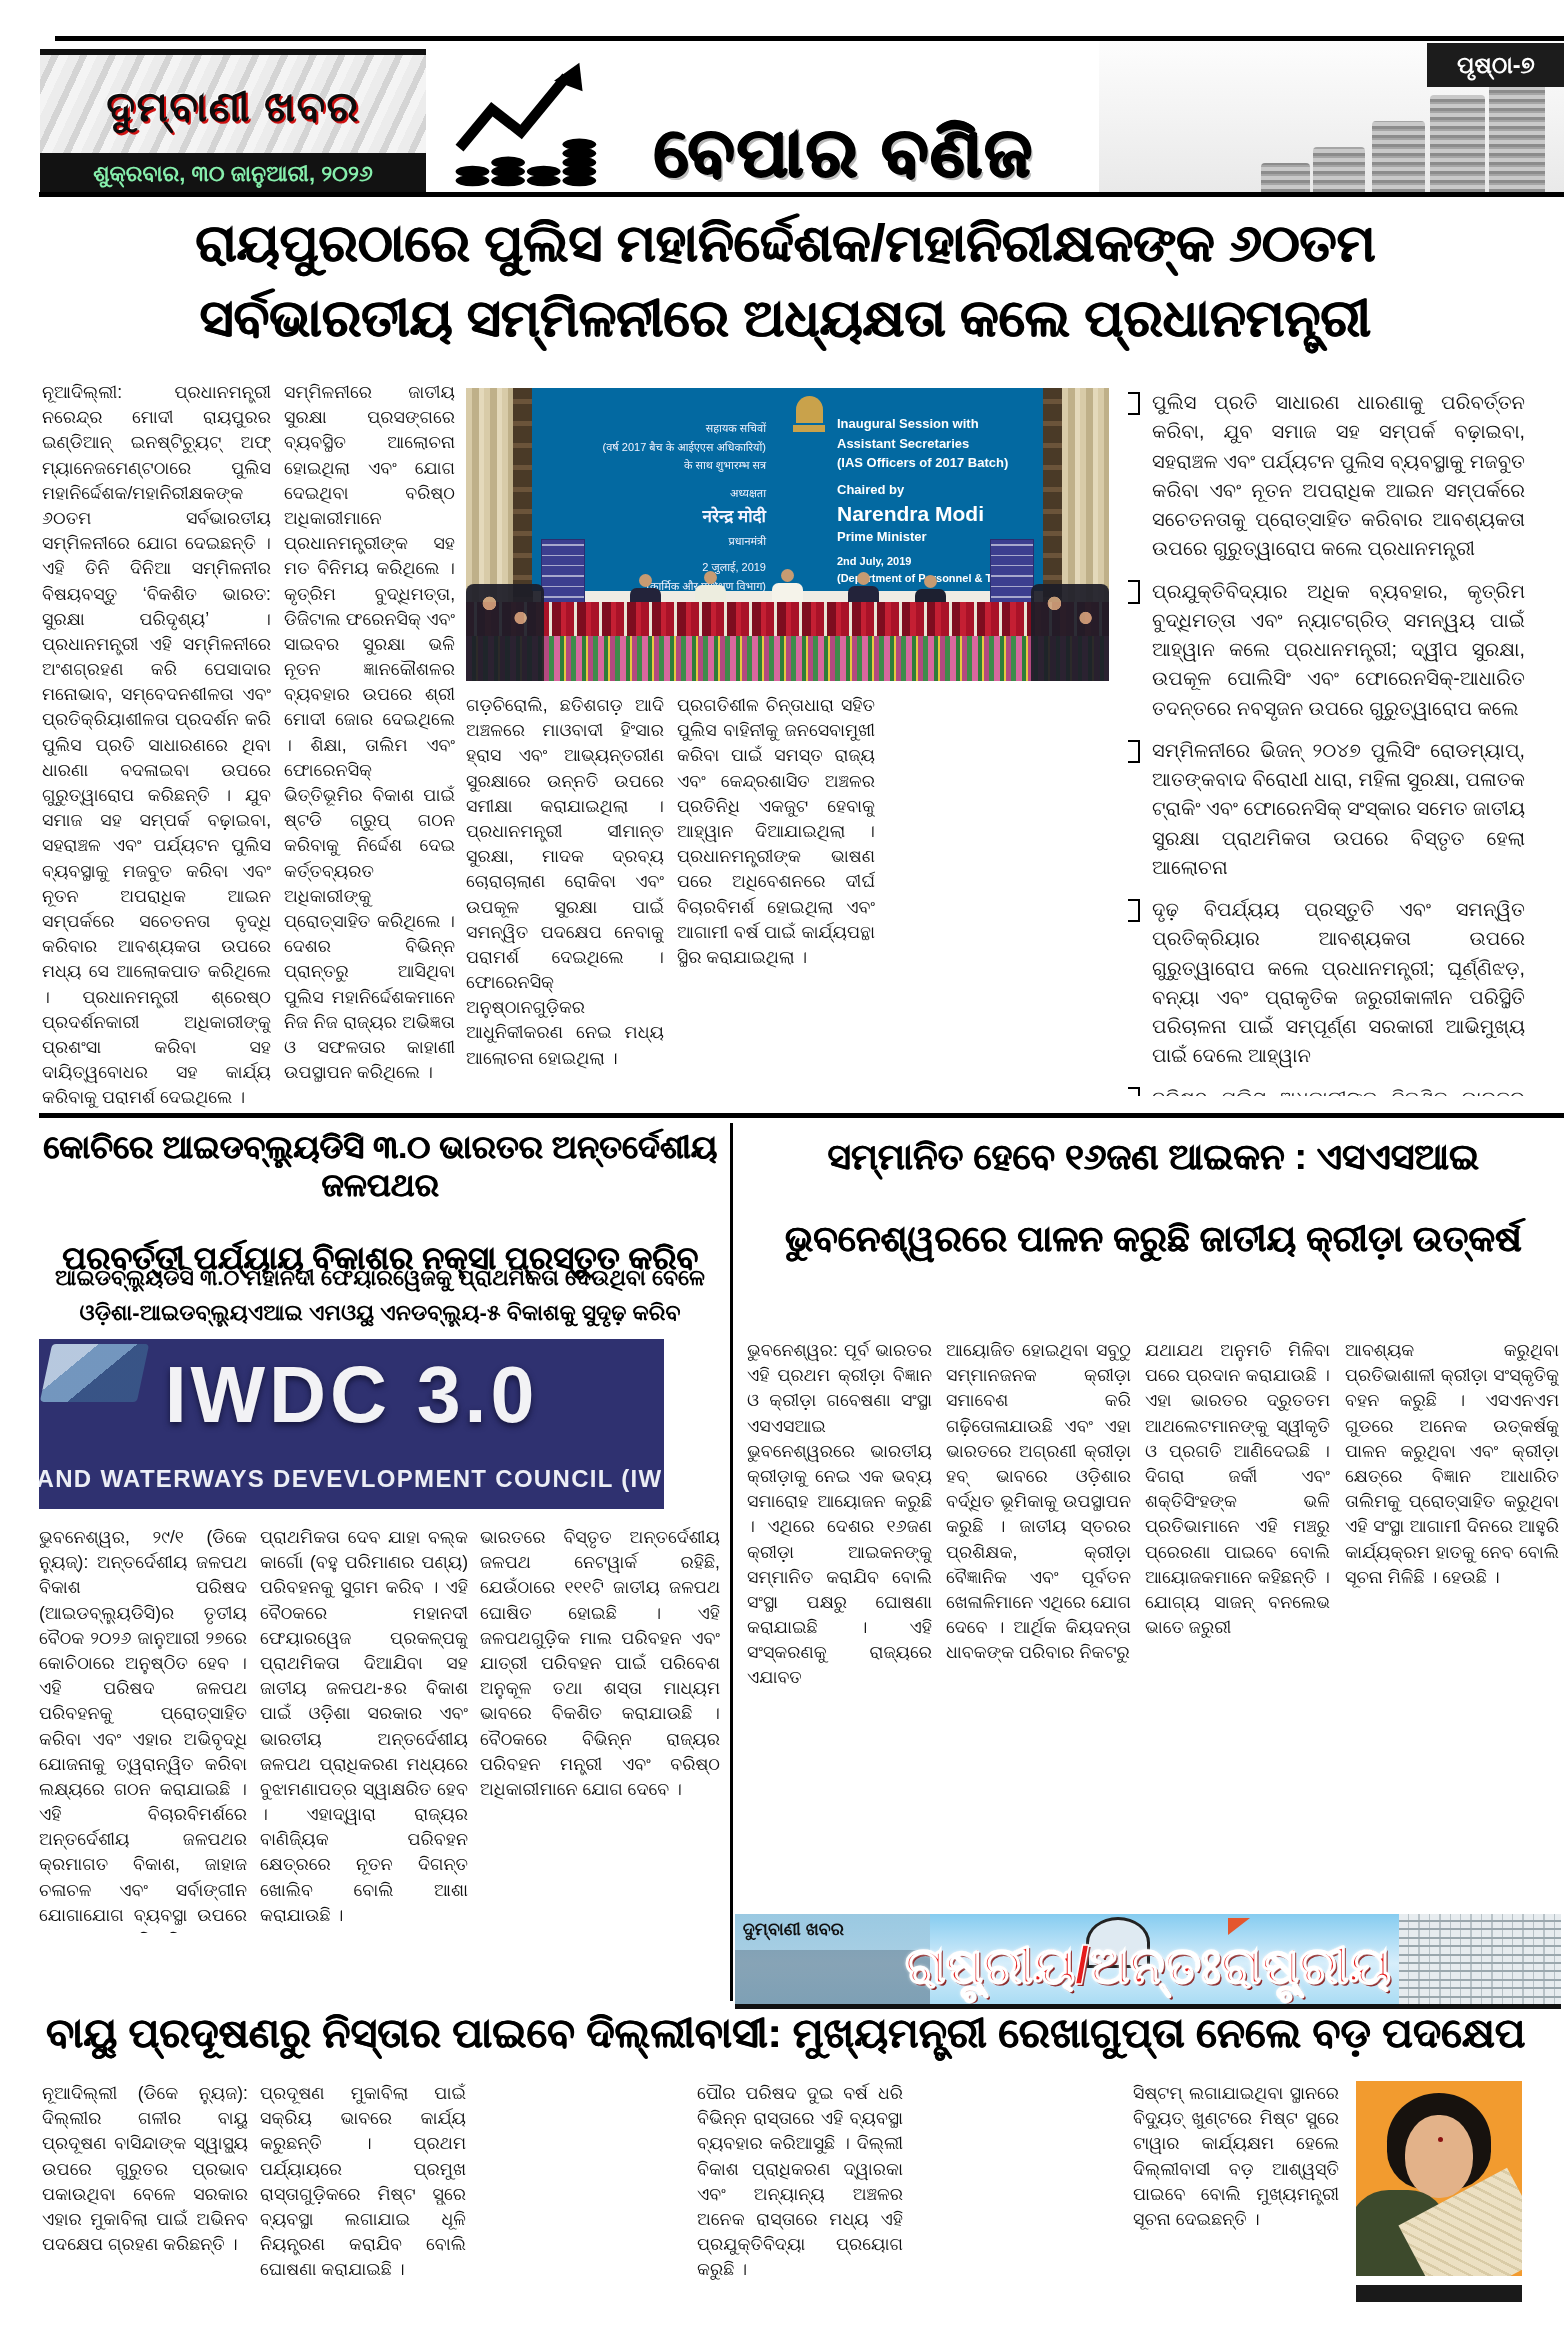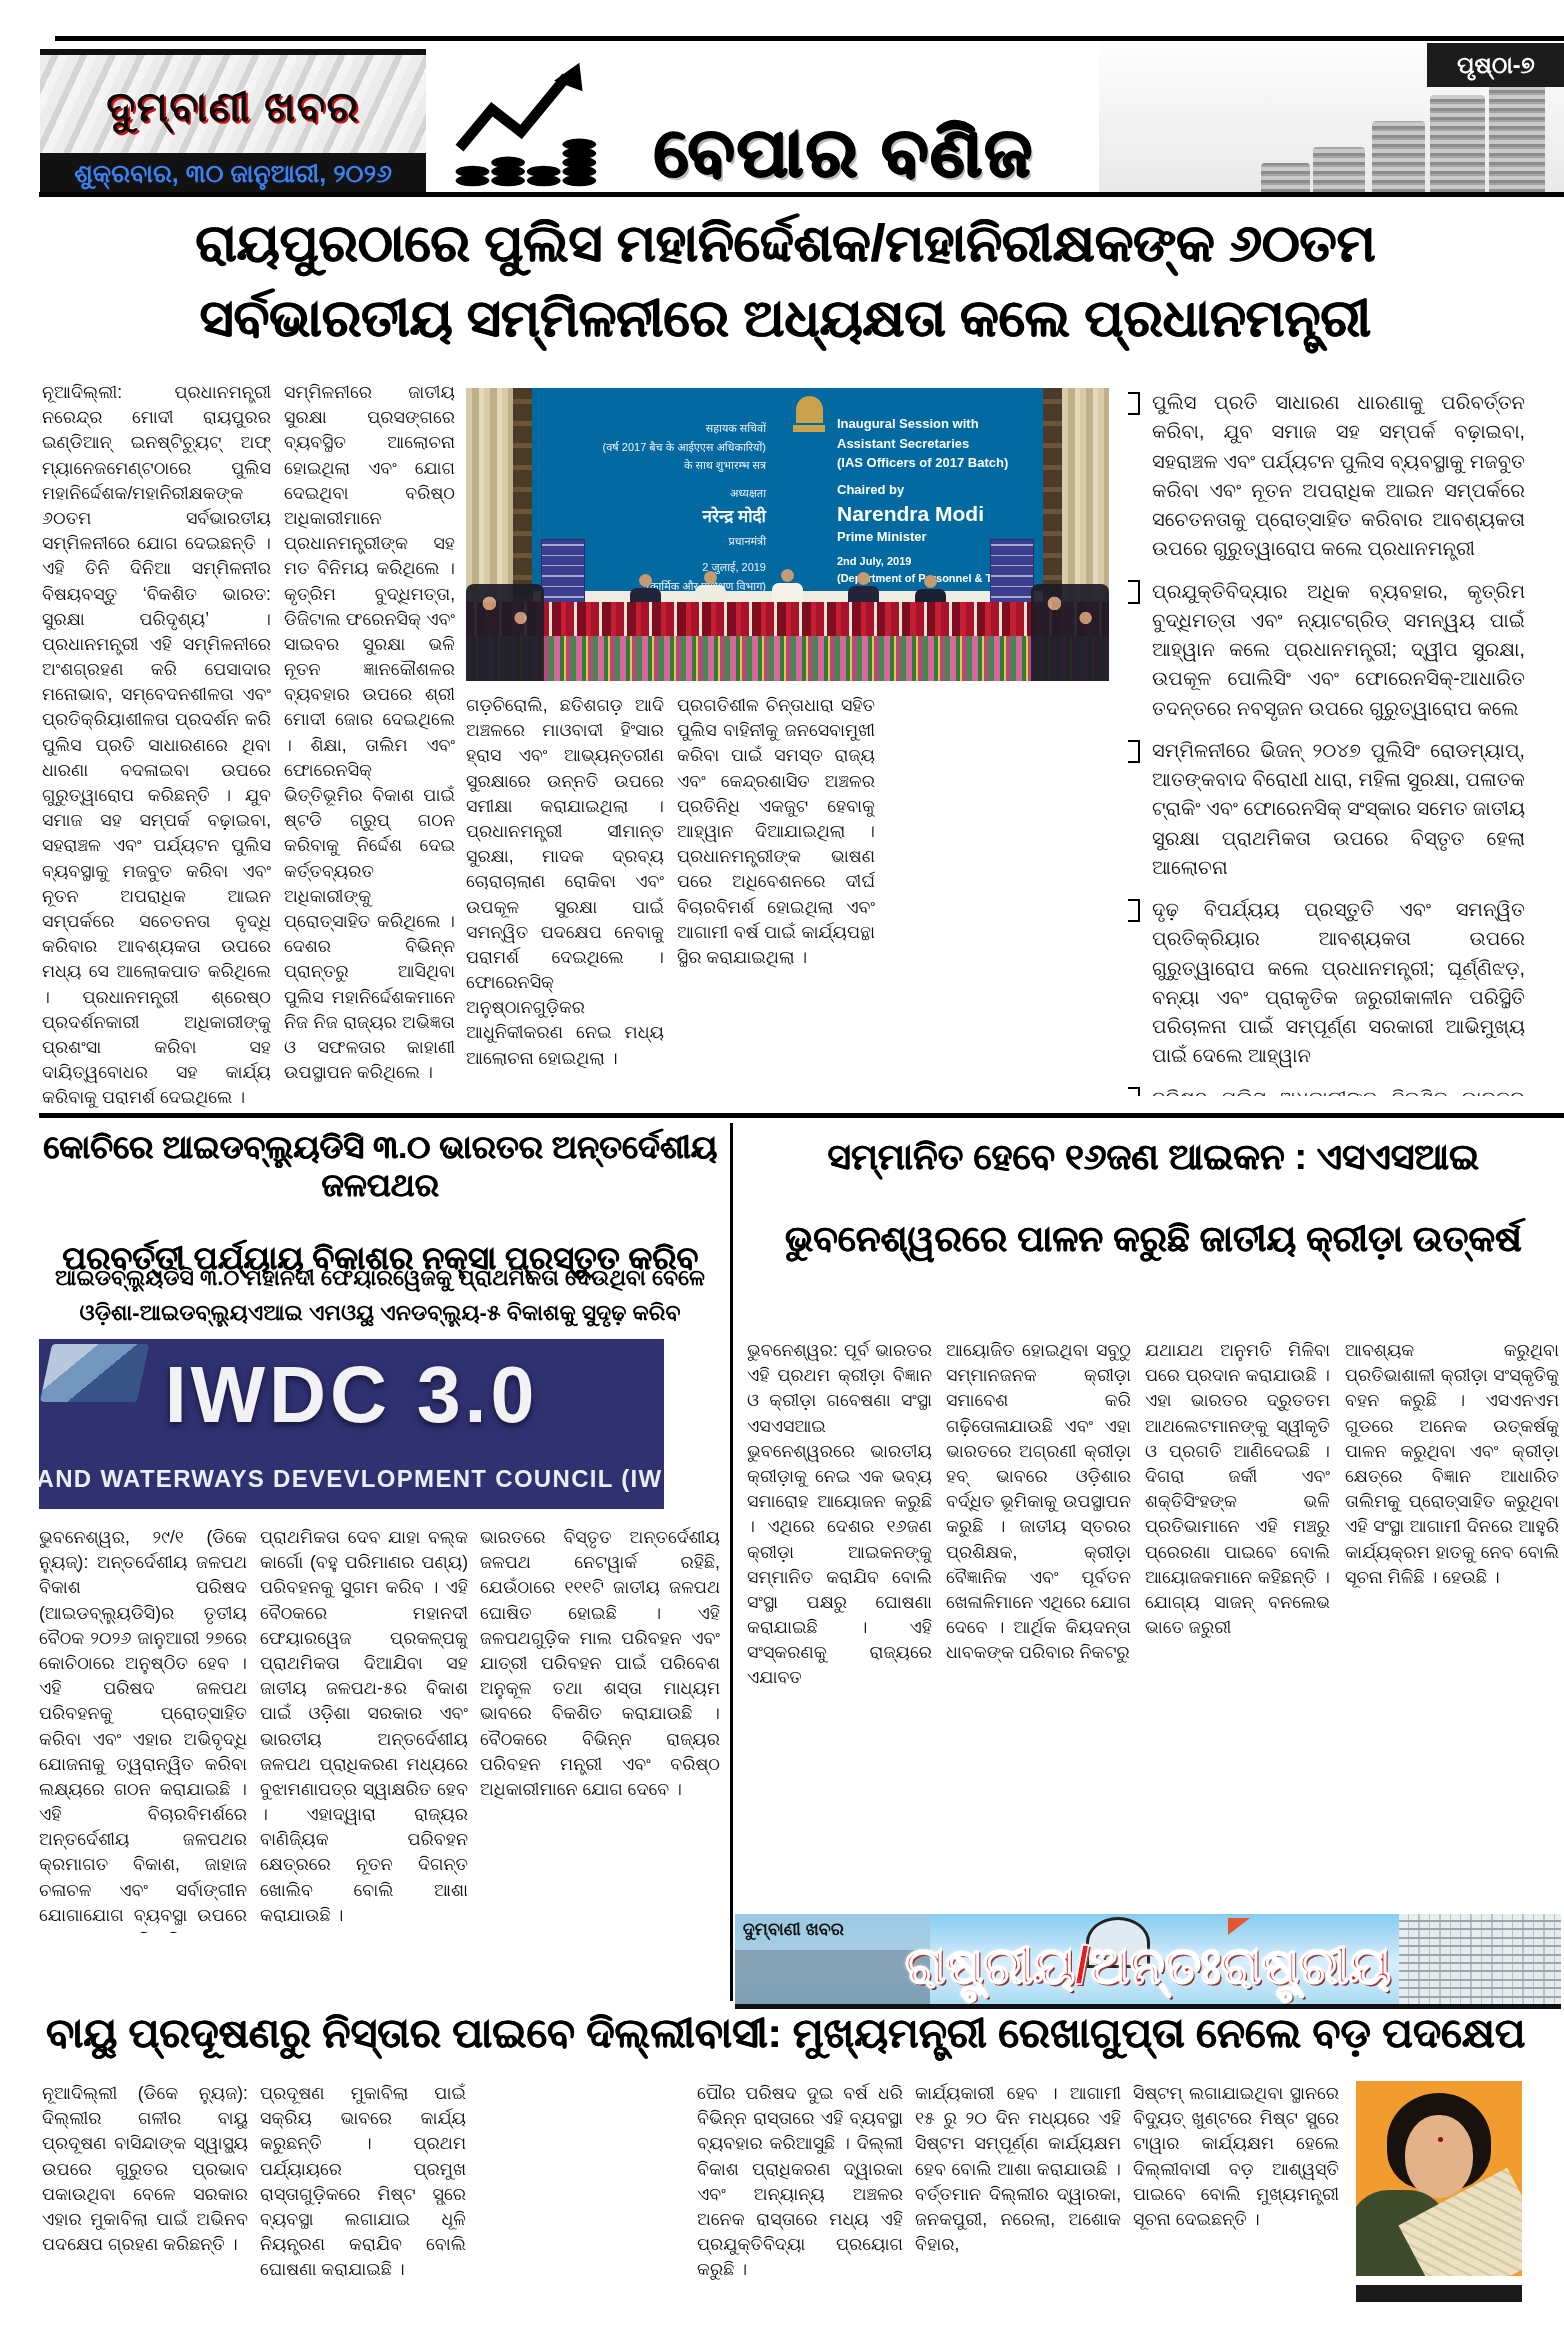--- a/index.html
+++ b/index.html
@@ -7,21 +7,21 @@
         font-family:"Liberation Sans", sans-serif;color:#111;}
   .abs{position:absolute;}
   .rule{position:absolute;background:#000;}
   
   .masthead{left:40px;top:49px;width:386px;height:103px;display:flex;align-items:center;justify-content:center;
     background:repeating-linear-gradient(115deg,#ececec 0 10.4px,#d4d4d4 10.4px 17px,#f4f4f4 17px 26px);
     border-top:6.5px solid #111;}
   .masthead span{font-size:42px;font-weight:900;color:#0c0c0c;letter-spacing:1.3px;
     text-shadow:1.9px 1.9px 0 #cf1212, -0.6px -0.6px 0 #fff;}
   .datebar{left:40px;top:153px;width:386px;height:42px;background:#121212;display:flex;align-items:center;justify-content:center;}
-  .datebar span{color:#3b82f6;font-size:25px;font-weight:700;text-align:center;}
+  .datebar span{color:#86efac;font-size:22px;font-weight:700;text-align:center;}
   .sectionpanel{left:427px;top:43px;width:673px;height:149px;background:#fff;display:flex;align-items:flex-end;}
   .sectiontitle{font-size:68px;font-weight:900;color:#000;letter-spacing:2.6px;line-height:1;
     text-shadow:1.3px 0 #000,0 1.3px #000, -1.3px 0 #000, 0 -1.3px #000, 2.6px 2.6px 0 #bbb;}
   .coinsphoto{left:1099px;top:41px;width:466px;height:151px;background:linear-gradient(#fdfdfd,#e9e9e9);overflow:hidden;}
   .coinstack{position:absolute;bottom:0;background:repeating-linear-gradient(0deg,#8c8c8c 0 3.2px,#c9c9c9 3.2px 7.1px,#a5a5a5 7.1px 9px);border-radius:3.9px 3.9px 0 0;}
   .pagelabel{left:1427px;top:43px;width:138px;height:44px;background:#1c1c1c;display:flex;align-items:center;justify-content:center;}
   .pagelabel span{color:#fff;font-size:23.4px;font-weight:700;}
   
   .h-main{left:45px;top:206px;width:1480px;text-align:center;font-size:52px;font-weight:700;line-height:1.45;color:#000;
     text-shadow:1px 0 #000;}
@@ -270,21 +270,20 @@
     <div class="flag"></div>
     <div class="mini">ଦୁମ୍ବାଣୀ ଖବର</div>
     <div class="big">ରାଷ୍ଟ୍ରୀୟ/ଅନ୍ତଃରାଷ୍ଟ୍ରୀୟ</div>
   </div>
 
   <div class="abs h-mid" style="left:42px;top:2010px;width:1487px;font-size:41px;white-space:nowrap;">ବାୟୁ ପ୍ରଦୂଷଣରୁ ନିସ୍ତାର ପାଇବେ ଦିଲ୍ଲୀବାସୀ: ମୁଖ୍ୟମନ୍ତ୍ରୀ ରେଖାଗୁପ୍ତା ନେଲେ ବଡ଼ ପଦକ୍ଷେପ</div>
 
   <div class="col" style="left:42px;top:2081px;width:206px;height:247px;">ନୂଆଦିଲ୍ଲୀ (ଡିକେ ନ୍ୟୁଜ): ଦିଲ୍ଲୀର ଗଳୀର ବାୟୁ ପ୍ରଦୂଷଣ ବାସିନ୍ଦାଙ୍କ ସ୍ୱାସ୍ଥ୍ୟ ଉପରେ ଗୁରୁତର ପ୍ରଭାବ ପକାଉଥିବା ବେଳେ ସରକାର ଏହାର ମୁକାବିଲା ପାଇଁ ଅଭିନବ ପଦକ୍ଷେପ ଗ୍ରହଣ କରିଛନ୍ତି ।</div>
   <div class="col" style="left:260px;top:2081px;width:206px;height:247px;">ପ୍ରଦୂଷଣ ମୁକାବିଲା ପାଇଁ ସକ୍ରିୟ ଭାବରେ କାର୍ଯ୍ୟ କରୁଛନ୍ତି । ପ୍ରଥମ ପର୍ଯ୍ୟାୟରେ ପ୍ରମୁଖ ରାସ୍ତାଗୁଡ଼ିକରେ ମିଷ୍ଟ ସ୍ପ୍ରେ ବ୍ୟବସ୍ଥା ଲଗାଯାଇ ଧୂଳି ନିୟନ୍ତ୍ରଣ କରାଯିବ ବୋଲି ଘୋଷଣା କରାଯାଇଛି ।</div>
   <div class="col" style="left:697px;top:2081px;width:206px;height:247px;">ପୌର ପରିଷଦ ଦୁଇ ବର୍ଷ ଧରି ବିଭିନ୍ନ ରାସ୍ତାରେ ଏହି ବ୍ୟବସ୍ଥା ବ୍ୟବହାର କରିଆସୁଛି । ଦିଲ୍ଲୀ ବିକାଶ ପ୍ରାଧିକରଣ ଦ୍ୱାରକା ଏବଂ ଅନ୍ୟାନ୍ୟ ଅଞ୍ଚଳର ଅନେକ ରାସ୍ତାରେ ମଧ୍ୟ ଏହି ପ୍ରଯୁକ୍ତିବିଦ୍ୟା ପ୍ରୟୋଗ କରୁଛି ।</div>
-  <div class="col" style="left:915px;top:2081px;width:206px;height:247px;">କାର୍ଯ୍ୟକାରୀ ହେବ । ଆଗାମୀ ୧୫ ରୁ ୨୦ ଦିନ ମଧ୍ୟରେ ଏହି ସିଷ୍ଟମ ସମ୍ପୂର୍ଣ୍ଣ କାର୍ଯ୍ୟକ୍ଷମ ହେବ ବୋଲି ଆଶା କରାଯାଉଛି । ବର୍ତ୍ତମାନ ଦିଲ୍ଲୀର ଦ୍ୱାରକା, ଜନକପୁରୀ, ନରେଲା, ଅଶୋକ ବିହାର,</div>
   <div class="col" style="left:1133px;top:2081px;width:206px;height:247px;">ସିଷ୍ଟମ୍ ଲଗାଯାଇଥିବା ସ୍ଥାନରେ ବିଦ୍ୟୁତ୍ ଖୁଣ୍ଟରେ ମିଷ୍ଟ ସ୍ପ୍ରେ ଟାୱାର କାର୍ଯ୍ୟକ୍ଷମ ହେଲେ ଦିଲ୍ଲୀବାସୀ ବଡ଼ ଆଶ୍ୱସ୍ତି ପାଇବେ ବୋଲି ମୁଖ୍ୟମନ୍ତ୍ରୀ ସୂଚନା ଦେଇଛନ୍ତି ।</div>
 
   <div class="abs womanphoto">
     <div class="hair"></div>
     <div class="face"></div>
     <div class="bindi"></div>
     <div class="blouse"></div>
     <div class="saree"></div>
   </div>
   <div class="abs photobar"></div>

